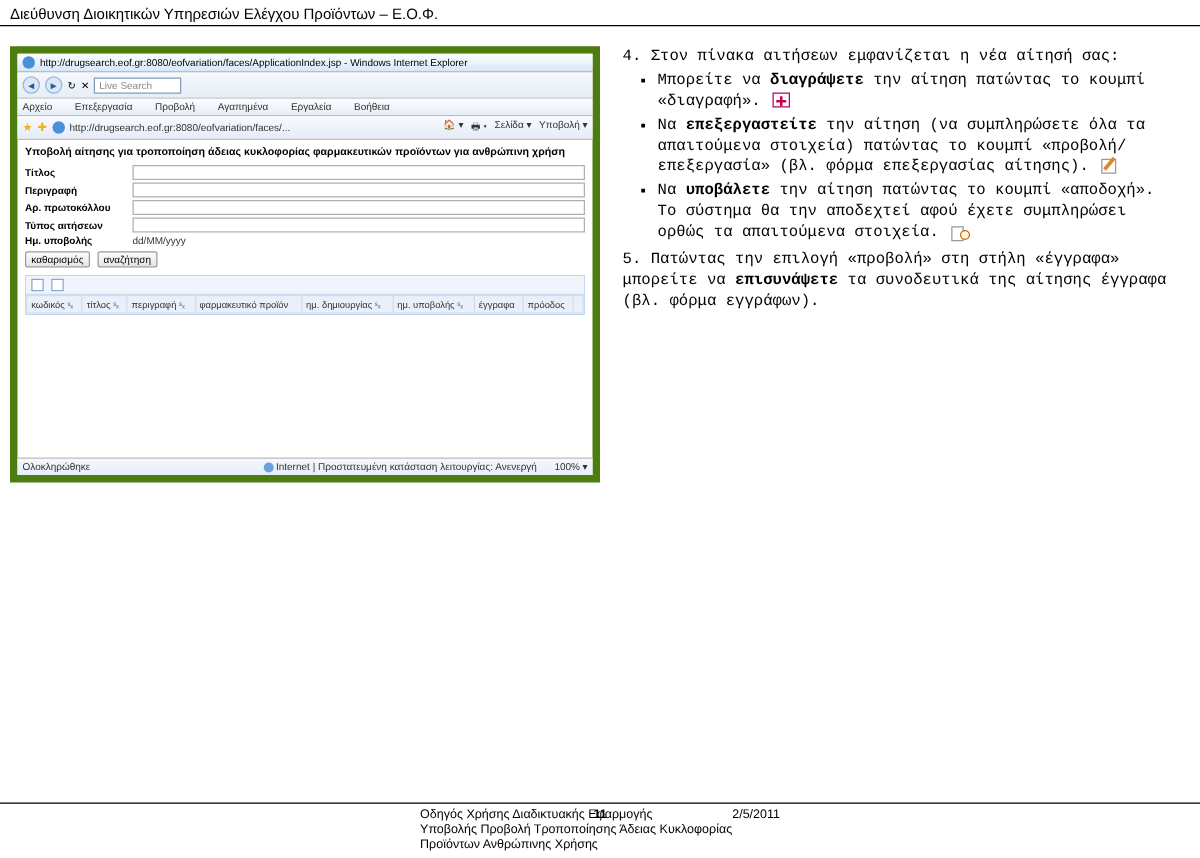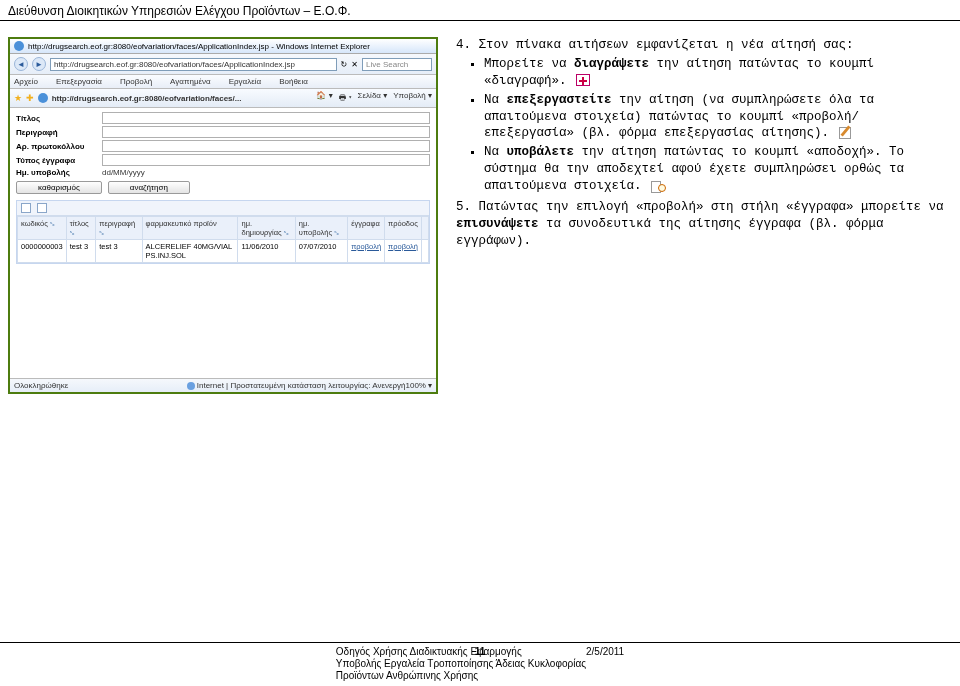--- a/index.html
+++ b/index.html
@@ -18,22 +18,22 @@
     font-size: 12px;
   }
   .content-area {
     display: flex;
     flex-direction: row;
     padding: 16px 8px 0 8px;
     gap: 18px;
   }
   
   .browser {
-    width: 430px;
-    border: 2px solid #4d7c0f;
+    width: 472px;
+    border: 6px solid #4d7c0f;
     background: #fff;
     font-size: 8px;
     font-family: Tahoma, Verdana, sans-serif;
   }
   .browser-titlebar {
     background: linear-gradient(#fff, #d6e6fa);
     border-bottom: 1px solid #aaa;
     padding: 2px 4px;
     display: flex;
     align-items: center;
@@ -63,50 +63,50 @@
     border-bottom:1px solid #bbb;
     padding: 2px 4px;
     display:flex; gap:18px; font-size:8px; color:#333;
   }
   .fav-row{
     background: linear-gradient(#f8fbff,#e4ecf6);
     border-bottom:1px solid #bbb;
     padding: 2px 4px; display:flex; align-items:center; gap:4px; font-size:8px; color:#2a5a9a;
   }
   .star { color:#f2b01e; font-size:9px; }
-  .tab-link { color:#333;font-weight:bold; }
+  .tab-link { color:#333; }
   .right-tools { margin-left:auto; display:flex; gap:6px; color:#333;}
   .app-body { padding: 4px 6px; }
   .app-title { font-weight:bold; font-size:8.5px; margin-bottom:6px; }
   .form-row { display:flex; align-items:center; margin-bottom:2px; gap:6px;}
   .form-label { width:80px; font-size:8px; font-weight:bold;}
   .form-input { flex:1; height:12px; border:1px solid #b0b0b0; background:#fff;}
   .form-static { font-size:8px; color:#333;}
   .btn {
     display:inline-block; background:linear-gradient(#fefefe,#e4e4e4);
-    border:1px solid #9a9a9a; padding:1px 21px; font-size:8px; border-radius:2px;
+    border:1px solid #9a9a9a; padding:1px 4px; font-size:8px; border-radius:2px;
   }
   .btn-row { display:flex; gap:6px; margin:4px 0 6px; }
   .grid {
     border:1px solid #c6d6ef; margin-top:4px; font-size:7.5px;
   }
   .grid-tools{
     background:#f0f4fb; padding:2px 4px; display:flex; gap:6px; border-bottom:1px solid #d0dced;
   }
   .sq{width:10px;height:10px;border:1px solid #8aa6c9;background:#fff;display:inline-block;}
   .grid table{width:100%; border-collapse:collapse;}
   .grid th,.grid td{border:1px solid #d0dced; padding:2px 3px; text-align:left; vertical-align:top;}
   .grid th{background:#eaf0fa; font-size:7.5px; font-weight:normal; color:#333;}
   .grid th .s{color:#3a6ea5; font-size:7px;}
   .link{color:#2a5a9a; text-decoration:underline;}
   .statusbar{
     border-top:1px solid #bbb; background:linear-gradient(#f5f8fc,#e6eef8);
     padding:2px 4px; display:flex; align-items:flex-end; font-size:8px; color:#333;
   }
-  .statusbar .right{margin-left:auto; display:flex; gap:0; align-items:center;}
+  .statusbar .right{margin-left:auto; display:flex; gap:14px; align-items:center;}
   .zone{display:flex; align-items:center; gap:2px;}
   .globe2{width:8px;height:8px;border-radius:50%;background:#6aa0e0;display:inline-block;}
 
   
   .instructions {
     flex: 1;
     font-size: 12.5px;
     line-height: 1.35;
     padding-right: 6px;
     font-family: Liberation Mono, monospace;
@@ -146,21 +146,20 @@
 <div class="content-area">
 
   <div class="browser">
     <div class="browser-titlebar">
       <span class="globe"></span>
       <span>http://drugsearch.eof.gr:8080/eofvariation/faces/ApplicationIndex.jsp - Windows Internet Explorer</span>
     </div>
     <div class="browser-addr">
       <span class="nav-btn">◄</span>
       <span class="nav-btn">►</span>
-      <div class="url-box">http://drugsearch.eof.gr:8080/eofvariation/faces/ApplicationIndex.jsp</div>
       <span>↻</span>
       <span>✕</span>
       <div class="search-box">Live Search</div>
     </div>
     <div class="menu-row">
       <span>Αρχείο</span>
       <span>Επεξεργασία</span>
       <span>Προβολή</span>
       <span>Αγαπημένα</span>
       <span>Εργαλεία</span>
@@ -173,35 +172,36 @@
       <span class="tab-link">http://drugsearch.eof.gr:8080/eofvariation/faces/...</span>
       <div class="right-tools">
         <span>🏠 ▾</span>
         <span>🖶 ▾</span>
         <span>Σελίδα ▾</span>
         <span>Υποβολή ▾</span>
       </div>
     </div>
 
     <div class="app-body">
+      <div class="app-title">Υποβολή αίτησης για τροποποίηση άδειας κυκλοφορίας φαρμακευτικών προϊόντων για ανθρώπινη χρήση</div>
 
       <div class="form-row">
           <div class="form-label">Τίτλος</div>
           <div class="form-input"></div>
         </div>
       <div class="form-row">
           <div class="form-label">Περιγραφή</div>
           <div class="form-input"></div>
         </div>
       <div class="form-row">
           <div class="form-label">Αρ. πρωτοκόλλου</div>
           <div class="form-input"></div>
         </div>
       <div class="form-row">
-          <div class="form-label">Τύπος έγγραφα</div>
+          <div class="form-label">Τύπος αιτήσεων</div>
           <div class="form-input"></div>
         </div>
       <div class="form-row">
           <div class="form-label">Ημ. υποβολής</div>
           <div class="form-static">dd/MM/yyyy</div>
         </div>
 
       <div class="btn-row">
         <span class="btn">καθαρισμός</span>
         <span class="btn">αναζήτηση</span>
@@ -220,31 +220,20 @@
               <th><span>περιγραφή</span> <span class="s">ˢₓ</span></th>
               <th>φαρμακευτικό προϊόν</th>
               <th><span>ημ. δημιουργίας</span> <span class="s">ˢₓ</span></th>
               <th><span>ημ. υποβολής</span> <span class="s">ˢₓ</span></th>
               <th>έγγραφα</th>
               <th>πρόοδος</th>
               <th></th>
             </tr>
           </thead>
           <tbody>
-            <tr>
-              <td>0000000003</td>
-              <td>test 3</td>
-              <td>test 3</td>
-              <td>ALCERELIEF 40MG/VIAL PS.INJ.SOL</td>
-              <td>11/06/2010</td>
-              <td>07/07/2010</td>
-              <td><span class="link">προβολή</span></td>
-              <td><span class="link">προβολή</span></td>
-              <td></td>
-            </tr>
           </tbody>
         </table>
       </div>
     </div>
 
     <div style="height:110px;"></div>
 
     <div class="statusbar">
       <span>Ολοκληρώθηκε</span>
       <div class="right">
@@ -282,18 +271,18 @@
       <span>5.</span>
       <span>Πατώντας την επιλογή «προβολή» στη στήλη «έγγραφα» μπορείτε να </span><span class="bold">επισυνάψετε</span><span> τα συνοδευτικά της αίτησης έγγραφα (βλ. φόρμα εγγράφων).</span>
     </div>
   </div>
 
 </div>
 
 <div class="page-footer">
   <div class="left">
     <div>Οδηγός Χρήσης Διαδικτυακής Εφαρμογής</div>
-    <div>Υποβολής Εργαλεία Τροποποίησης Άδειας Κυκλοφορίας</div>
+    <div>Υποβολής Προβολή Τροποποίησης Άδειας Κυκλοφορίας</div>
     <div>Προϊόντων Ανθρώπινης Χρήσης</div>
   </div>
   <div class="center">11</div>
   <div class="right">2/5/2011</div>
 </div>
 
 </body></html>

